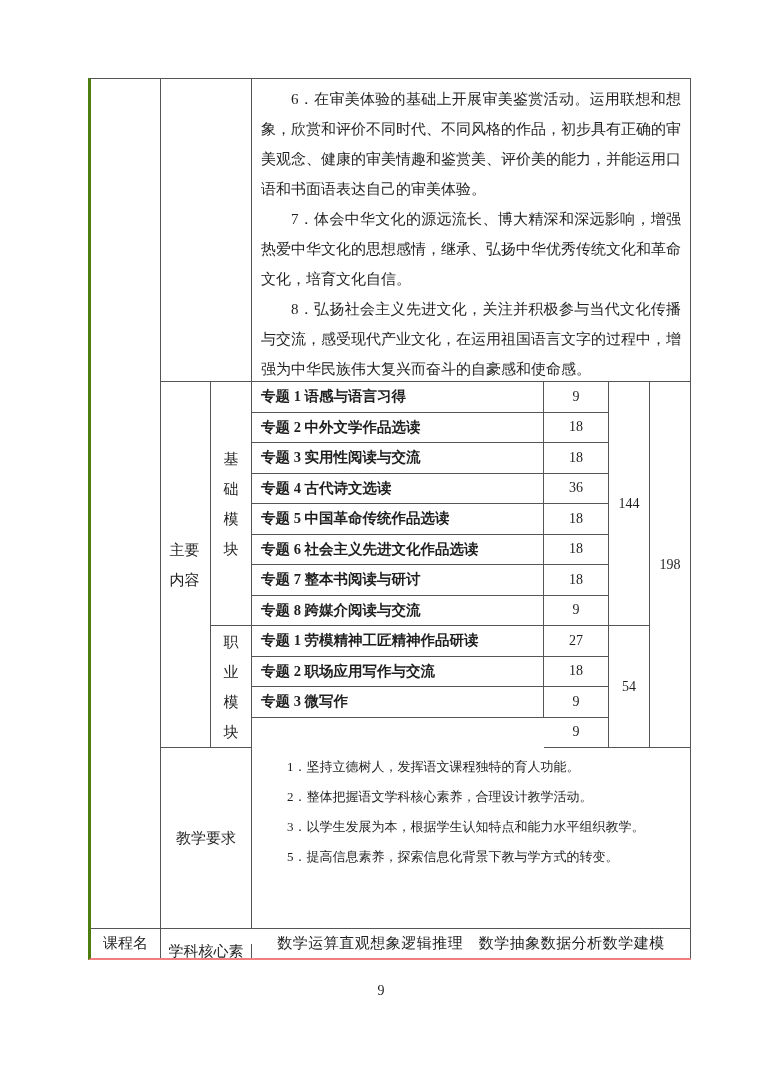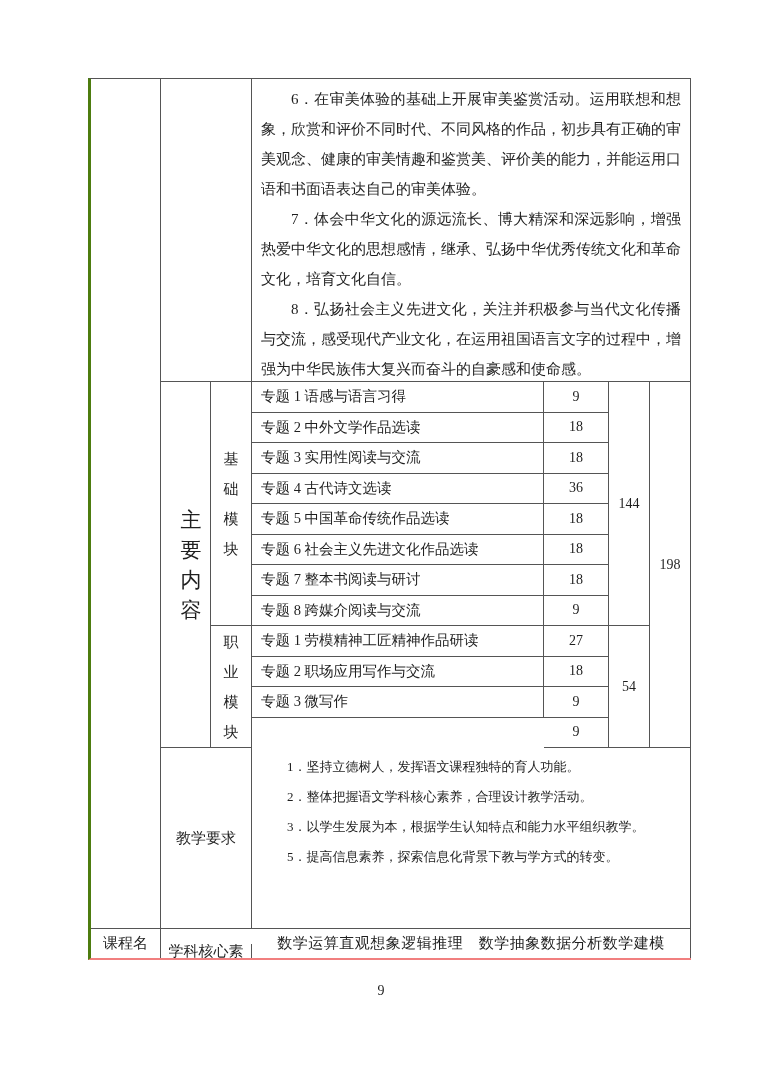--- a/index.html
+++ b/index.html
@@ -33,35 +33,36 @@
   .objectives-body{
     display:block;
     padding:5px 9px 0 9px;
     font-size:15px;line-height:30px;
     text-align:justify;
   }
   .objectives-body p{margin:0;text-indent:2em;}
   .vert-label{
     width:32px;
     line-height:30px;
-    font-size:21px;
-    text-align:right;
+    font-size:15px;
+    text-align:left;
     word-break:break-all;
   }
   .vert-chars{
     width:16px;
     line-height:30px;
     font-size:15px;
     text-align:center;
     word-break:break-all;
   }
   .topic-cell{
     justify-content:flex-start;
     padding-left:9px;
     font-size:14.5px;
+    font-weight:bold;
   }
   .hours-cell{font-size:14px;}
   .req-body{
     display:block;
     padding:4px 9px 0 9px;
     font-size:13px;line-height:30px;
     text-align:justify;
   }
   .req-body p{margin:0;text-indent:2em;}
   .small-center{font-size:15px;}

